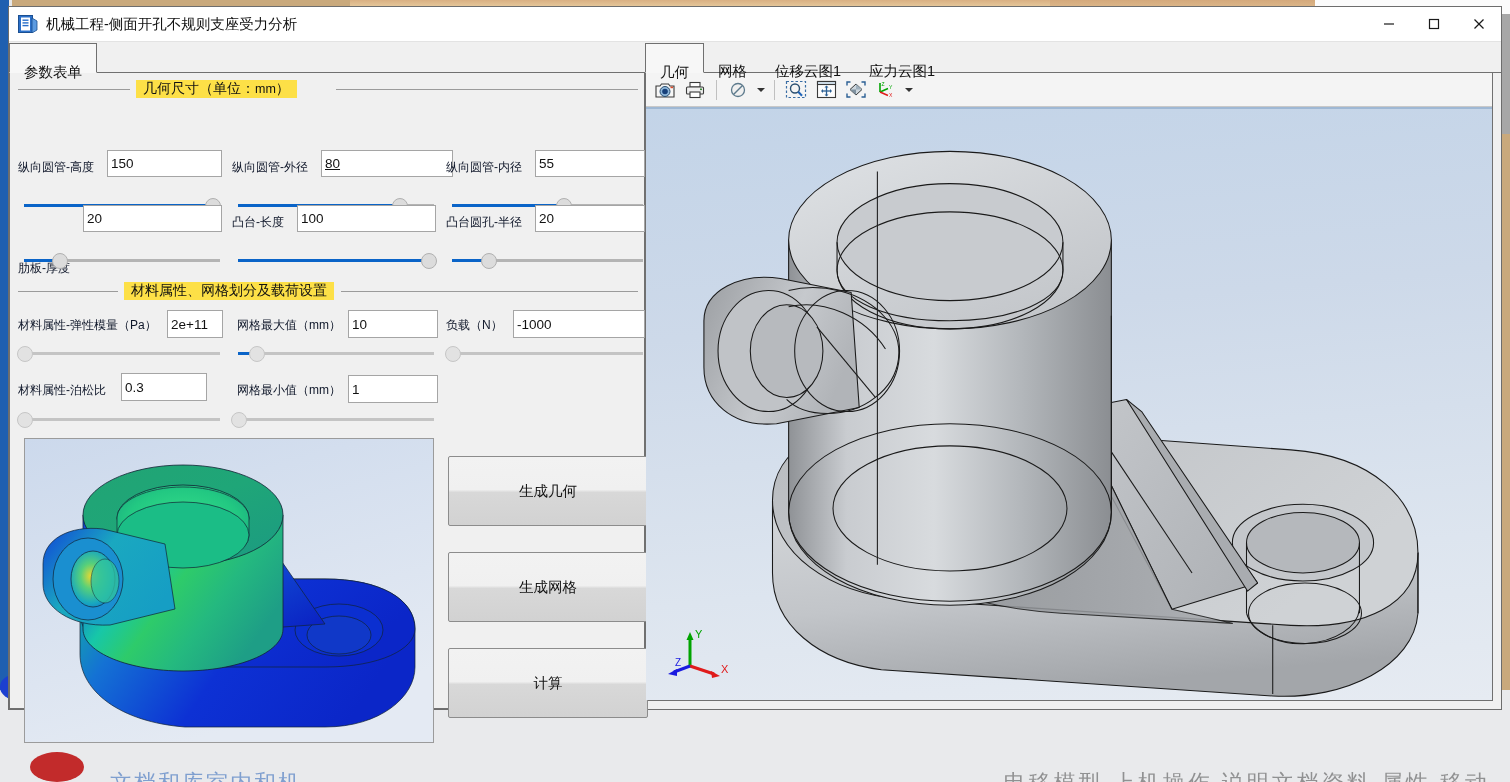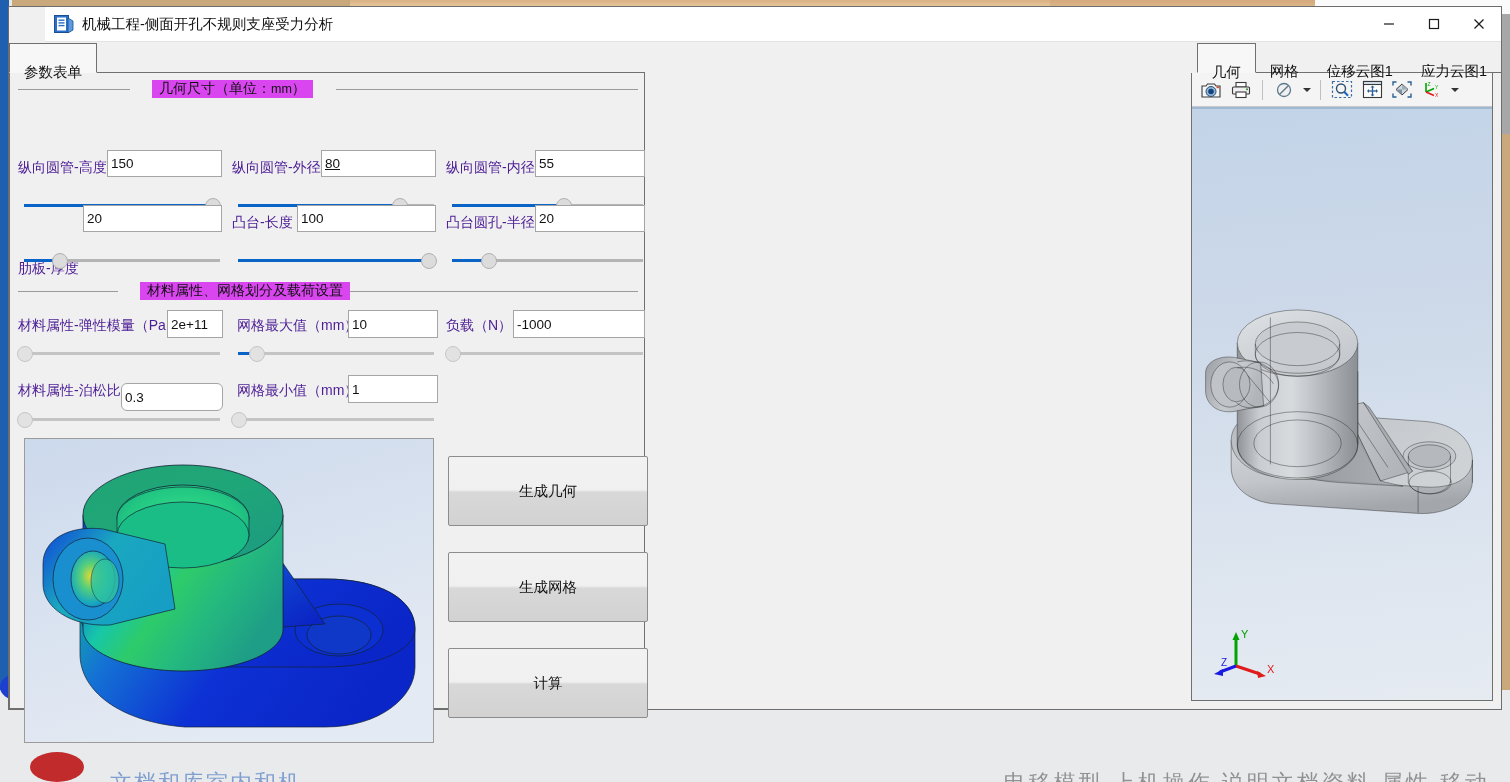--- a/index.html
+++ b/index.html
@@ -24,49 +24,49 @@
   .bg-red-dot{position:absolute;left:30px;bottom:0;width:54px;height:30px;border-radius:50%;background:#c22b2b;}
   .bg-blue-dot{position:absolute;left:0px;bottom:82px;width:34px;height:26px;border-radius:50%;background:#1c3fd0;}
   .bg-scroll{position:absolute;right:0;top:14px;width:8px;height:120px;background:#a7a7a7;}
 
   
   #app-window{
     position:absolute;left:8px;top:6px;width:1494px;height:704px;
     background:#f0f0f0;border:1px solid #6d6d6d;box-sizing:border-box;
     display:flex;flex-direction:column;
   }
-  .titlebar{height:34px;background:#ffffff;display:flex;align-items:center;flex:none;border-bottom:1px solid #e3e3e3;margin-left:36px;}
+  .titlebar{height:34px;background:#ffffff;display:flex;align-items:center;flex:none;border-bottom:1px solid #e3e3e3;}
   .title-icon{width:20px;height:18px;margin-left:9px;margin-right:8px;position:relative;flex:none;}
   .title-icon svg{display:block;}
   .title-text{font-size:14.5px;color:#111;white-space:nowrap;}
   .win-btns{margin-left:auto;display:flex;height:34px;}
   .win-btn{width:45px;height:34px;display:flex;align-items:center;justify-content:center;font-size:14px;color:#1a1a1a;}
 
   
   .body-area{flex:1;display:flex;min-height:0;position:relative;background:#f0f0f0;}
   .left-pane{width:636px;flex:none;display:flex;flex-direction:column;min-height:0;}
-  .right-pane{flex:1;display:flex;flex-direction:column;min-height:0;align-items:flex-end;}
+  .right-pane{flex:1;display:flex;flex-direction:column;min-height:0;}
 
   .tabstrip{height:30px;display:flex;align-items:flex-end;background:#f0f0f0;flex:none;
      border-bottom:1px solid #707070;position:relative;}
   .tab{height:29px;line-height:29px;padding:14px 14px;font-size:14.5px;color:#111;
      box-sizing:border-box;cursor:default;white-space:nowrap;}
   .tab.active{background:#f7f7f7;border:1px solid #707070;border-bottom:1px solid #f7f7f7;
      margin-bottom:-1px;position:relative;z-index:2;}
   .tabstrip.right{border-bottom:1px solid #707070;}
   .left-content{flex:1;border:1px solid #707070;border-top:none;box-sizing:border-box;
      background:#f0f0f0;position:relative;margin-top:0;min-height:0;}
 
   
   .group{position:absolute;box-sizing:border-box;}
   .group-line{position:absolute;height:1px;background:#9b9b9b;top:0;}
-  .group-label{position:absolute;top:-9px;font-size:14px;color:#111;background:#d946ef;padding:0 7px;white-space:nowrap;margin-left:16px;}
+  .group-label{position:absolute;top:-9px;font-size:14px;color:#111;background:#fde047;padding:0 7px;white-space:nowrap;}
   .group-label .unit{font-size:12.5px;}
 
-  .fld-label{position:absolute;font-size:14px;color:#4c1d95;white-space:nowrap;}
+  .fld-label{position:absolute;font-size:12px;color:#0f172a;white-space:nowrap;}
   .fld-input{position:absolute;box-sizing:border-box;border:1px solid #a5a5a5;background:#fff;
      font-family:"Liberation Sans",sans-serif;font-size:13.5px;color:#111;padding:0 3px;outline:none;}
 
   
   .slider{position:absolute;height:16px;}
   .slider .track{position:absolute;top:7px;left:0;right:0;height:3px;background:#b4b4b4;}
   .slider .fill{position:absolute;top:7px;left:0;height:3px;background:#0a64c8;}
   .slider .knob{position:absolute;top:1px;width:14px;height:14px;border-radius:50%;
      background:#dcdcdc;border:1px solid #b0b0b0;transform:translateX(-7px);}
   .slider.dim .fill{background:#0a64c8;}
@@ -169,21 +169,21 @@
 
         <div class="fld-label" style="left:8px;top:86px;">纵向圆管-高度</div>
         <input class="fld-input" style="left: 97px; top: 77px; width: 115px; height: 27px;" value="150">
         <div class="slider" style="left:14px;top:124px;width:196px;">
           <div class="track"></div>
           <div class="fill" style="width:96%"></div>
           <div class="knob" style="left:96%"></div>
         </div>
 
         <div class="fld-label" style="left:222px;top:86px;">纵向圆管-外径</div>
-        <input class="fld-input" style="left: 311px; top: 77px; width: 115px; height: 27px; text-decoration: underline;" value="80">
+        <input class="fld-input" style="left: 311px; top: 77px; width: 132px; height: 27px; text-decoration: underline;" value="80">
         <div class="slider" style="left:228px;top:124px;width:196px;">
           <div class="track"></div>
           <div class="fill" style="width:82%"></div>
           <div class="knob" style="left:82%"></div>
         </div>
 
         <div class="fld-label" style="left:436px;top:86px;">纵向圆管-内径</div>
         <input class="fld-input" style="left: 525px; top: 77px; width: 110px; height: 27px;" value="55">
         <div class="slider" style="left:442px;top:124px;width:191px;">
           <div class="track"></div>
@@ -239,21 +239,21 @@
 
         <div class="fld-label" style="left:436px;top:244px;">负载（N）</div>
         <input class="fld-input" style="left: 503px; top: 237px; width: 132px; height: 28px;" value="-1000">
         <div class="slider dim" style="left:442px;top:272px;width:191px;">
           <div class="track"></div>
           <div class="fill" style="width:0%"></div>
           <div class="knob" style="left:0%"></div>
         </div>
 
         <div class="fld-label" style="left:8px;top:309px;text-align:center;">材料属性-泊松比</div>
-        <input class="fld-input" style="left: 111px; top: 310px; width: 102px; height: 28px; border-radius: 6px;" value="0.3">
+        <input class="fld-input" style="left: 111px; top: 300px; width: 86px; height: 28px;" value="0.3">
         <div class="slider dim" style="left:14px;top:338px;width:196px;">
           <div class="track"></div>
           <div class="fill" style="width:0%"></div>
           <div class="knob" style="left:0%"></div>
         </div>
 
         <div class="fld-label" style="left:227px;top:309px;">网格最小值（mm）</div>
         <input class="fld-input" style="left: 338px; top: 302px; width: 90px; height: 28px;" value="1">
         <div class="slider dim" style="left:228px;top:338px;width:196px;">
           <div class="track"></div>

